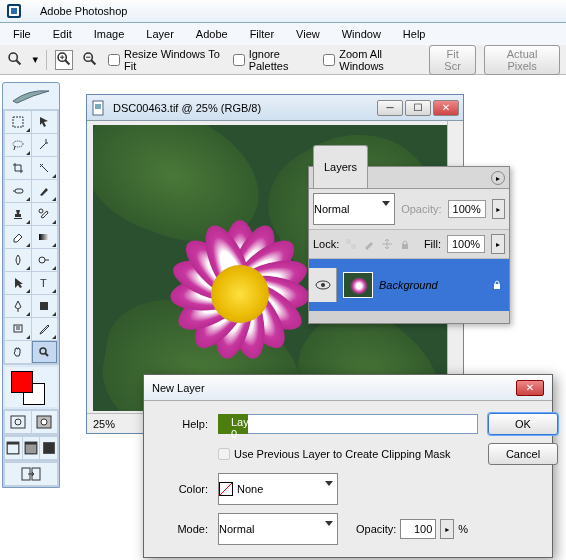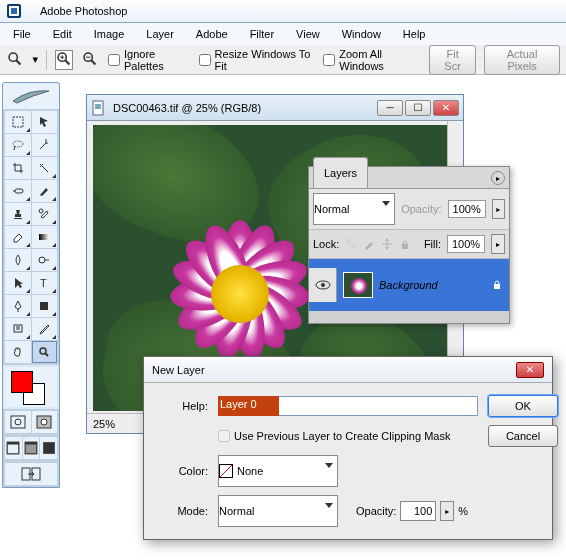--- a/index.html
+++ b/index.html
@@ -33,33 +33,33 @@
 .wbtn.close{background:linear-gradient(#e88,#c44);color:#fff}
 .canvas{position:absolute;left:6px;top:30px;right:16px;bottom:22px;background:#2a5030;overflow:hidden}
 .flower{position:absolute;inset:0}
 .petal{position:absolute;width:34px;height:70px;background:radial-gradient(ellipse at 50% 80%,#fff 0%,#fff 35%,#c838a0 55%,#a01878 100%);border-radius:50% 50% 50% 50%/60% 60% 40% 40%;left:130px;top:95px;transform-origin:50% 100%}
 .fcenter{position:absolute;left:118px;top:140px;width:58px;height:58px;background:radial-gradient(circle,#ffe040 0%,#e8b800 60%,#c09000 100%);border-radius:50%}
 .leaf{position:absolute;background:radial-gradient(ellipse,#4a7838 0%,#2a5028 100%);border-radius:40% 60% 50% 50%}
 .scroll-v{position:absolute;right:0;top:26px;bottom:22px;width:16px;background:#eee;border-left:1px solid #bbb}
 .statusb{position:absolute;left:0;bottom:0;right:0;height:20px;background:#eee;border-top:1px solid #bbb;display:flex;align-items:center;padding:0 6px}
 .layerspanel{position:absolute;left:308px;top:166px;width:202px;background:#e5e5e5;border:1px solid #888;box-shadow:2px 2px 6px rgba(0,0,0,.3)}
 .paneltabs{height:22px;background:#d8d8d8;display:flex;align-items:end;padding-left:4px;border-bottom:1px solid #999}
-.ptab{background:#e5e5e5;border:1px solid #999;border-bottom:none;padding:9px 10px;border-radius:3px 3px 0 0}
+.ptab{background:#e5e5e5;border:1px solid #999;border-bottom:none;padding:15px 10px;border-radius:3px 3px 0 0}
 .pmenu{position:absolute;right:4px;top:4px;width:14px;height:14px;border:1px solid #888;border-radius:7px;display:flex;align-items:center;justify-content:center;font-size:8px}
 .blendrow{display:flex;align-items:center;padding:4px;gap:6px;border-bottom:1px solid #bbb}
 .sel-inp{background:#fff;border:1px solid #999;padding:2px 4px;height:18px}
 .lockrow{display:flex;align-items:center;padding:4px;gap:6px;background:#ddd;border-bottom:1px solid #bbb;color:#888}
 .lockrow svg{opacity:.5}
 .lrlist{background:#d0d0d0;min-height:64px}
 .lrow{display:flex;align-items:center;height:52px;background:#3875d7;color:#fff;font-style:italic}
 .eye{width:28px;height:34px;background:#e5e5e5;display:flex;align-items:center;justify-content:center;border-right:1px solid #999}
 .thumb{width:30px;height:26px;margin:0 6px;background:#2a5030;border:1px solid #fff;position:relative;overflow:hidden}
 .thumb::after{content:"";position:absolute;left:6px;top:4px;width:18px;height:18px;background:radial-gradient(circle,#fff 20%,#c838a0 50%,transparent 70%);border-radius:50%}
 .lockico{margin-left:auto;margin-right:6px}
-.dialog{position:absolute;left:143px;top:356px;width:410px;background:#ececec;border:1px solid #666;box-shadow:3px 3px 12px rgba(0,0,0,.4)}
+.dialog{position:absolute;left:143px;top:374px;width:410px;background:#ececec;border:1px solid #666;box-shadow:3px 3px 12px rgba(0,0,0,.4)}
 .dlg-title{height:26px;background:linear-gradient(#fdfdfd,#e4ecf4);border-bottom:1px solid #aaa;display:flex;align-items:center;padding:0 8px}
 .dlg-close{margin-left:auto;width:28px;height:16px;background:linear-gradient(#e88,#c44);border:1px solid #800;border-radius:2px;color:#fff;display:flex;align-items:center;justify-content:center;font-size:10px}
 .dlg-body{padding:12px 14px;display:grid;grid-template-columns:50px 1fr 70px;gap:8px 10px;align-items:center}
 .lbl{text-align:right}
 .tinp{background:#fff;border:1px solid #7a9cc0;padding:2px 4px;height:20px;width:100%}
 .dbtn{background:linear-gradient(#fefefe,#e0e0e0);border:1px solid #777;border-radius:3px;height:22px;display:flex;align-items:center;justify-content:center}
 .dbtn.def{border:1px solid #3875d7;box-shadow:0 0 0 1px #6af}
 .combo{background:#fff;border:1px solid #888;height:32px;display:flex;align-items:center;padding:0 0;position:relative}
 .combo::after{content:"";position:absolute;right:4px;top:7px;border-left:4px solid transparent;border-right:4px solid transparent;border-top:5px solid #333}
 .sw-none{width:14px;height:14px;border:1px solid #000;margin-right:4px;background:linear-gradient(to bottom right,#fff 47%,red 47%,red 53%,#fff 53%)}
@@ -113,25 +113,25 @@
     </span>
   <span class="zoom-ico">
       <svg viewBox="0 0 16 16">
         <circle cx="6" cy="6" r="4" fill="none" stroke="#333" stroke-width="1.5"></circle>
         <line x1="4" y1="6" x2="8" y2="6" stroke="#333"></line>
         <line x1="9" y1="9" x2="13" y2="13" stroke="#333" stroke-width="2"></line>
       </svg>
     </span>
   <label class="chk">
       <input type="checkbox" style="">
-      <span>Ignore Palettes</span>
+      <span>Resize Windows To Fit</span>
     </label>
   <label class="chk">
       <input type="checkbox" style="">
-      <span>Resize Windows To Fit</span>
+      <span>Ignore Palettes</span>
     </label>
   <label class="chk">
       <input type="checkbox" style="">
       <span>Zoom All Windows</span>
     </label>
   <button class="btn-s">Fit Scr</button>
   <button class="btn-s">Actual Pixels</button>
 </div>
 
 <div class="toolbox">
@@ -427,21 +427,21 @@
   </div>
 </div>
 
 <div class="dialog">
   <div class="dlg-title">
     <span>New Layer</span>
     <div class="dlg-close">✕</div>
   </div>
   <div class="dlg-body">
     <span class="lbl">Help:</span>
-    <div><input class="tinp" style="width: 260px;"><div style="position:relative;margin-top:-20px;width:61px;height:20px;background:#c2410c;color:#fff;padding:2px 2px;pointer-events:none">Layer 0</div></div>
+    <div><input class="tinp" style="width: 260px;"><div style="position:relative;margin-top:-20px;width:30px;height:20px;background:#4d7c0f;color:#fff;padding:2px 13px;pointer-events:none">Layer 0</div></div>
     <div class="dbtn def">OK</div>
 
     <span></span>
     <label class="chk disabled">
         <input type="checkbox" disabled="" style="">
         <span>Use Previous Layer to Create Clipping Mask</span>
       </label>
     <div class="dbtn">Cancel</div>
 
     <span class="lbl">Color:</span>

